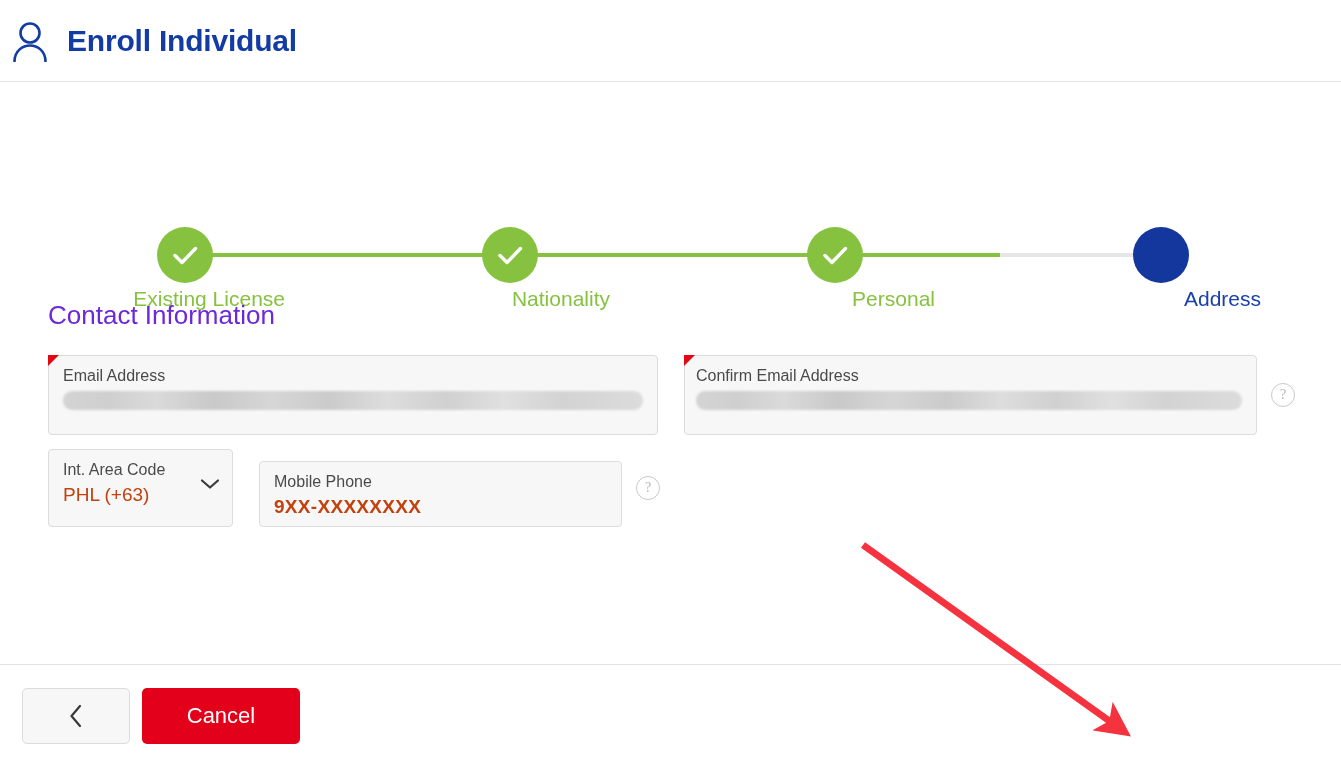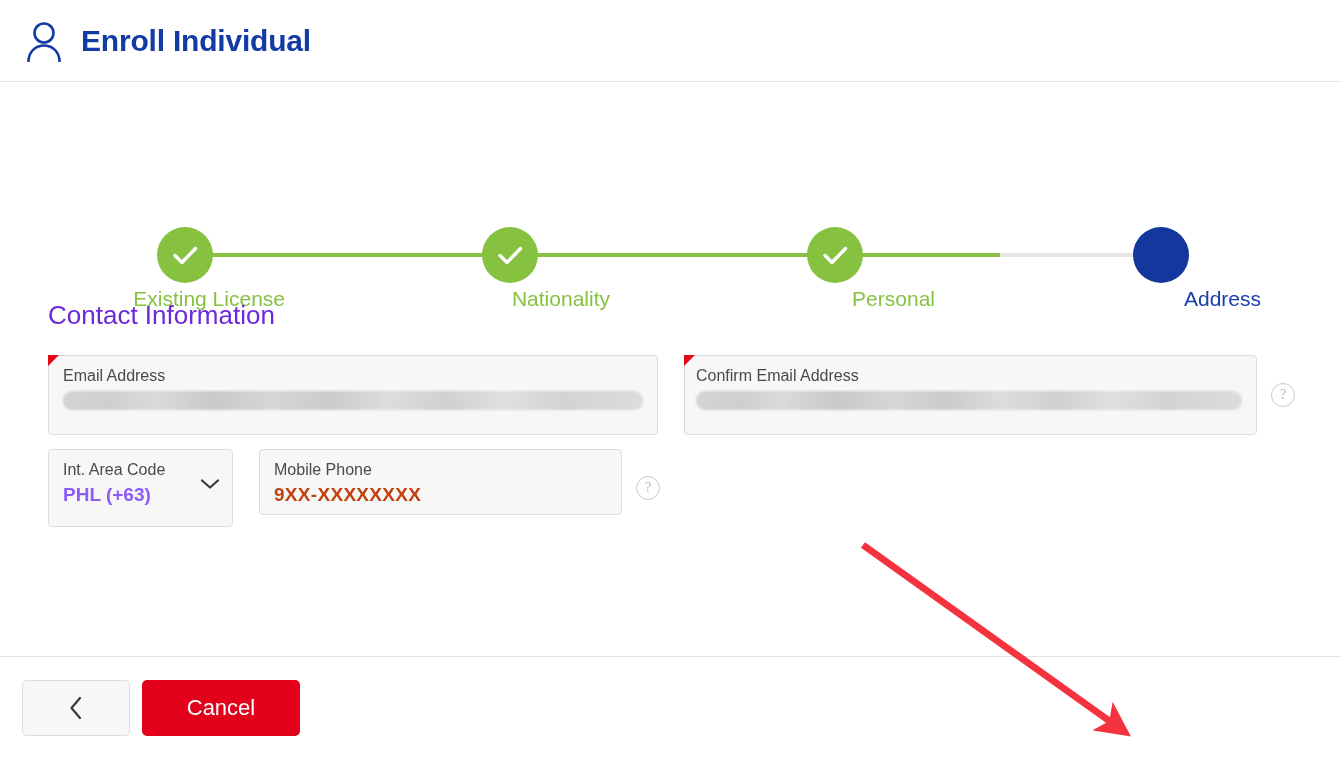--- a/index.html
+++ b/index.html
@@ -15,21 +15,21 @@
     overflow: hidden;
     position: relative;
   }
 
   
   .page-header {
     height: 82px;
     border-bottom: 1px solid #e3e3e3;
     display: flex;
     align-items: center;
-    padding-left: 24px;
+    padding-left: 10px;
     box-sizing: border-box;
   }
   .person-icon {
     width: 40px;
     height: 42px;
     margin-right: 17px;
     flex: 0 0 auto;
   }
   .page-title {
     font-size: 30px;
@@ -109,21 +109,21 @@
     width: 100%;
   }
   .section-title {
     font-size: 26px;
     color: #6d28d9;
     padding-left: 48px;
     margin-bottom: 24px;
   }
   .field-row {
     display: flex;
-    align-items: flex-start;
+    align-items: flex-end;
     padding-left: 48px;
     margin-bottom: 14px;
   }
   .field {
     position: relative;
     background: #f7f7f7;
     border: 1px solid #dcdcdc;
     border-radius: 4px;
     box-sizing: border-box;
     padding: 10px 14px 8px 14px;
@@ -144,21 +144,21 @@
     line-height: 20px;
   }
   .field-value {
     font-size: 19px;
     color: #333;
     line-height: 26px;
     margin-top: 2px;
     min-height: 26px;
   }
   .field-value.placeholder { color: #c2410c; font-weight: bold; letter-spacing: 0.3px; }
-  .field-value.strong { font-weight: bold; color: #8b5cf6; }
+  .field-value.strong { font-weight: normal; color: #c2410c; }
 
   
   .redacted {
     margin-top: 5px;
     height: 19px;
     border-radius: 9px;
     background: linear-gradient(90deg,
       #d4d4d4 0%, #cfcfcf 8%, #dadada 16%, #c9c9c9 26%,
       #d6d6d6 36%, #cbcbcb 46%, #dddddd 56%, #d0d0d0 66%,
       #e0e0e0 76%, #d3d3d3 86%, #dcdcdc 100%);
@@ -190,21 +190,21 @@
     flex: 0 0 auto;
     margin-left: 14px;
     align-self: center;
     font-family: "Liberation Serif", serif;
   }
 
   
   .footer {
     position: absolute;
     left: 0;
-    bottom: 16px;
+    bottom: 8px;
     width: 100%;
     height: 100px;
     border-top: 1px solid #e3e3e3;
     box-sizing: border-box;
     padding-left: 32px;
   }
   .btn {
     position: absolute;
     border-radius: 5px;
     box-sizing: border-box;

